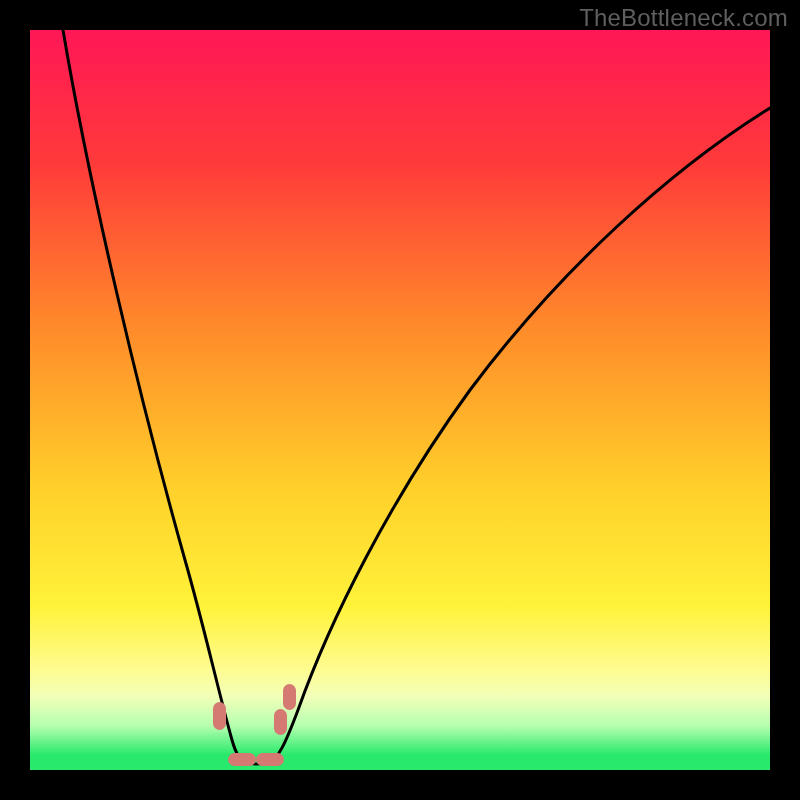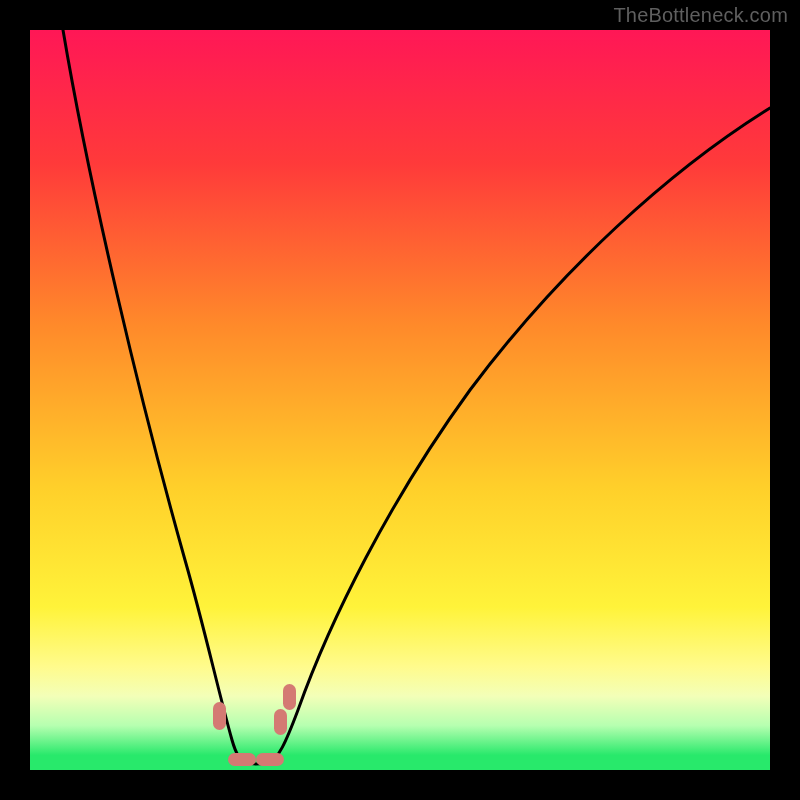--- a/index.html
+++ b/index.html
@@ -23,21 +23,21 @@
     left: 0;
     top: 0;
     width: 100%;
     height: 100%;
   }
   .watermark {
     position: absolute;
     right: 12px;
     top: 4px;
     font-family: Arial, Helvetica, sans-serif;
-    font-size: 20px;
+    font-size: 24px;
     font-weight: 400;
     color: #5f5f5f;
     letter-spacing: 0.2px;
   }
   svg.plot {
     position: absolute;
     left: 0;
     top: 0;
     width: 740px;
     height: 740px;

